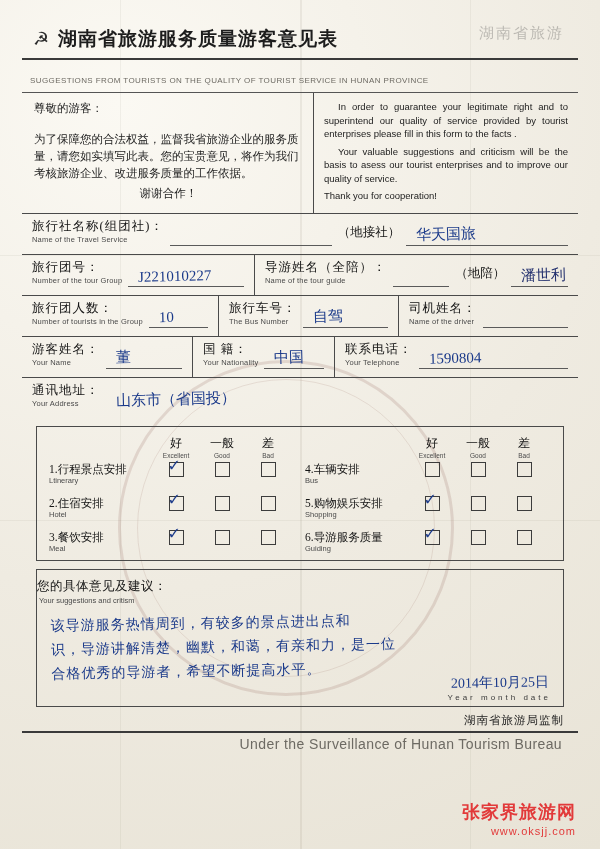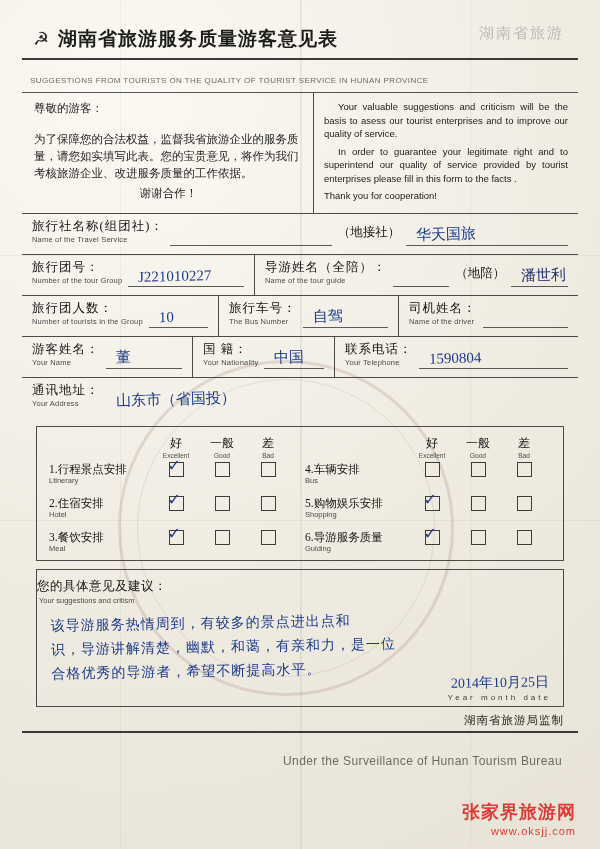--- a/index.html
+++ b/index.html
@@ -357,22 +357,22 @@
     color: #1d1d1d;
     letter-spacing: 1px;
   }
   .footer-rule {
     margin: 3px 0 0 0;
     border-top: 2px solid #3a3a3a;
   }
   .footer-en {
     text-align: right;
     padding-right: 16px;
-    margin-top: 21px;
-    font-size: 12px;
+    margin-top: 3px;
+    font-size: 14px;
     color: #6d6a63;
     letter-spacing: 0.4px;
   }
 
   
   .site-wm {
     position: absolute;
     right: 24px;
     bottom: 12px;
     text-align: right;
@@ -417,22 +417,22 @@
       <span>SUGGESTIONS FROM TOURISTS ON THE QUALITY OF TOURIST SERVICE IN HUNAN PROVINCE</span>
     </div>
 
     <div class="intro">
       <div class="intro-cn">
         <span class="lead">尊敬的游客：</span>
         <span class="body">为了保障您的合法权益，监督我省旅游企业的服务质量，请您如实填写此表。您的宝贵意见，将作为我们考核旅游企业、改进服务质量的工作依据。</span>
         <span class="tail">谢谢合作！</span>
       </div>
       <div class="intro-en">
+        <p class="indent">In order to guarantee your legitimate right and to superintend our quality of service provided by tourist enterprises please fill in this form to the facts .</p>
         <p class="indent">Your valuable suggestions and criticism will be the basis to asess our tourist enterprises and to improve our quality of service.</p>
-        <p class="indent">In order to guarantee your legitimate right and to superintend our quality of service provided by tourist enterprises please fill in this form to the facts .</p>
         <p>Thank you for cooperation!</p>
       </div>
     </div>
 
     <div class="frow">
       <div class="fcell" style="width:100%;">
         <span class="flabel">
           <span class="cn">旅行社名称(组团社)：</span>
           <span class="en">Name of the Travel Service</span>
         </span>

